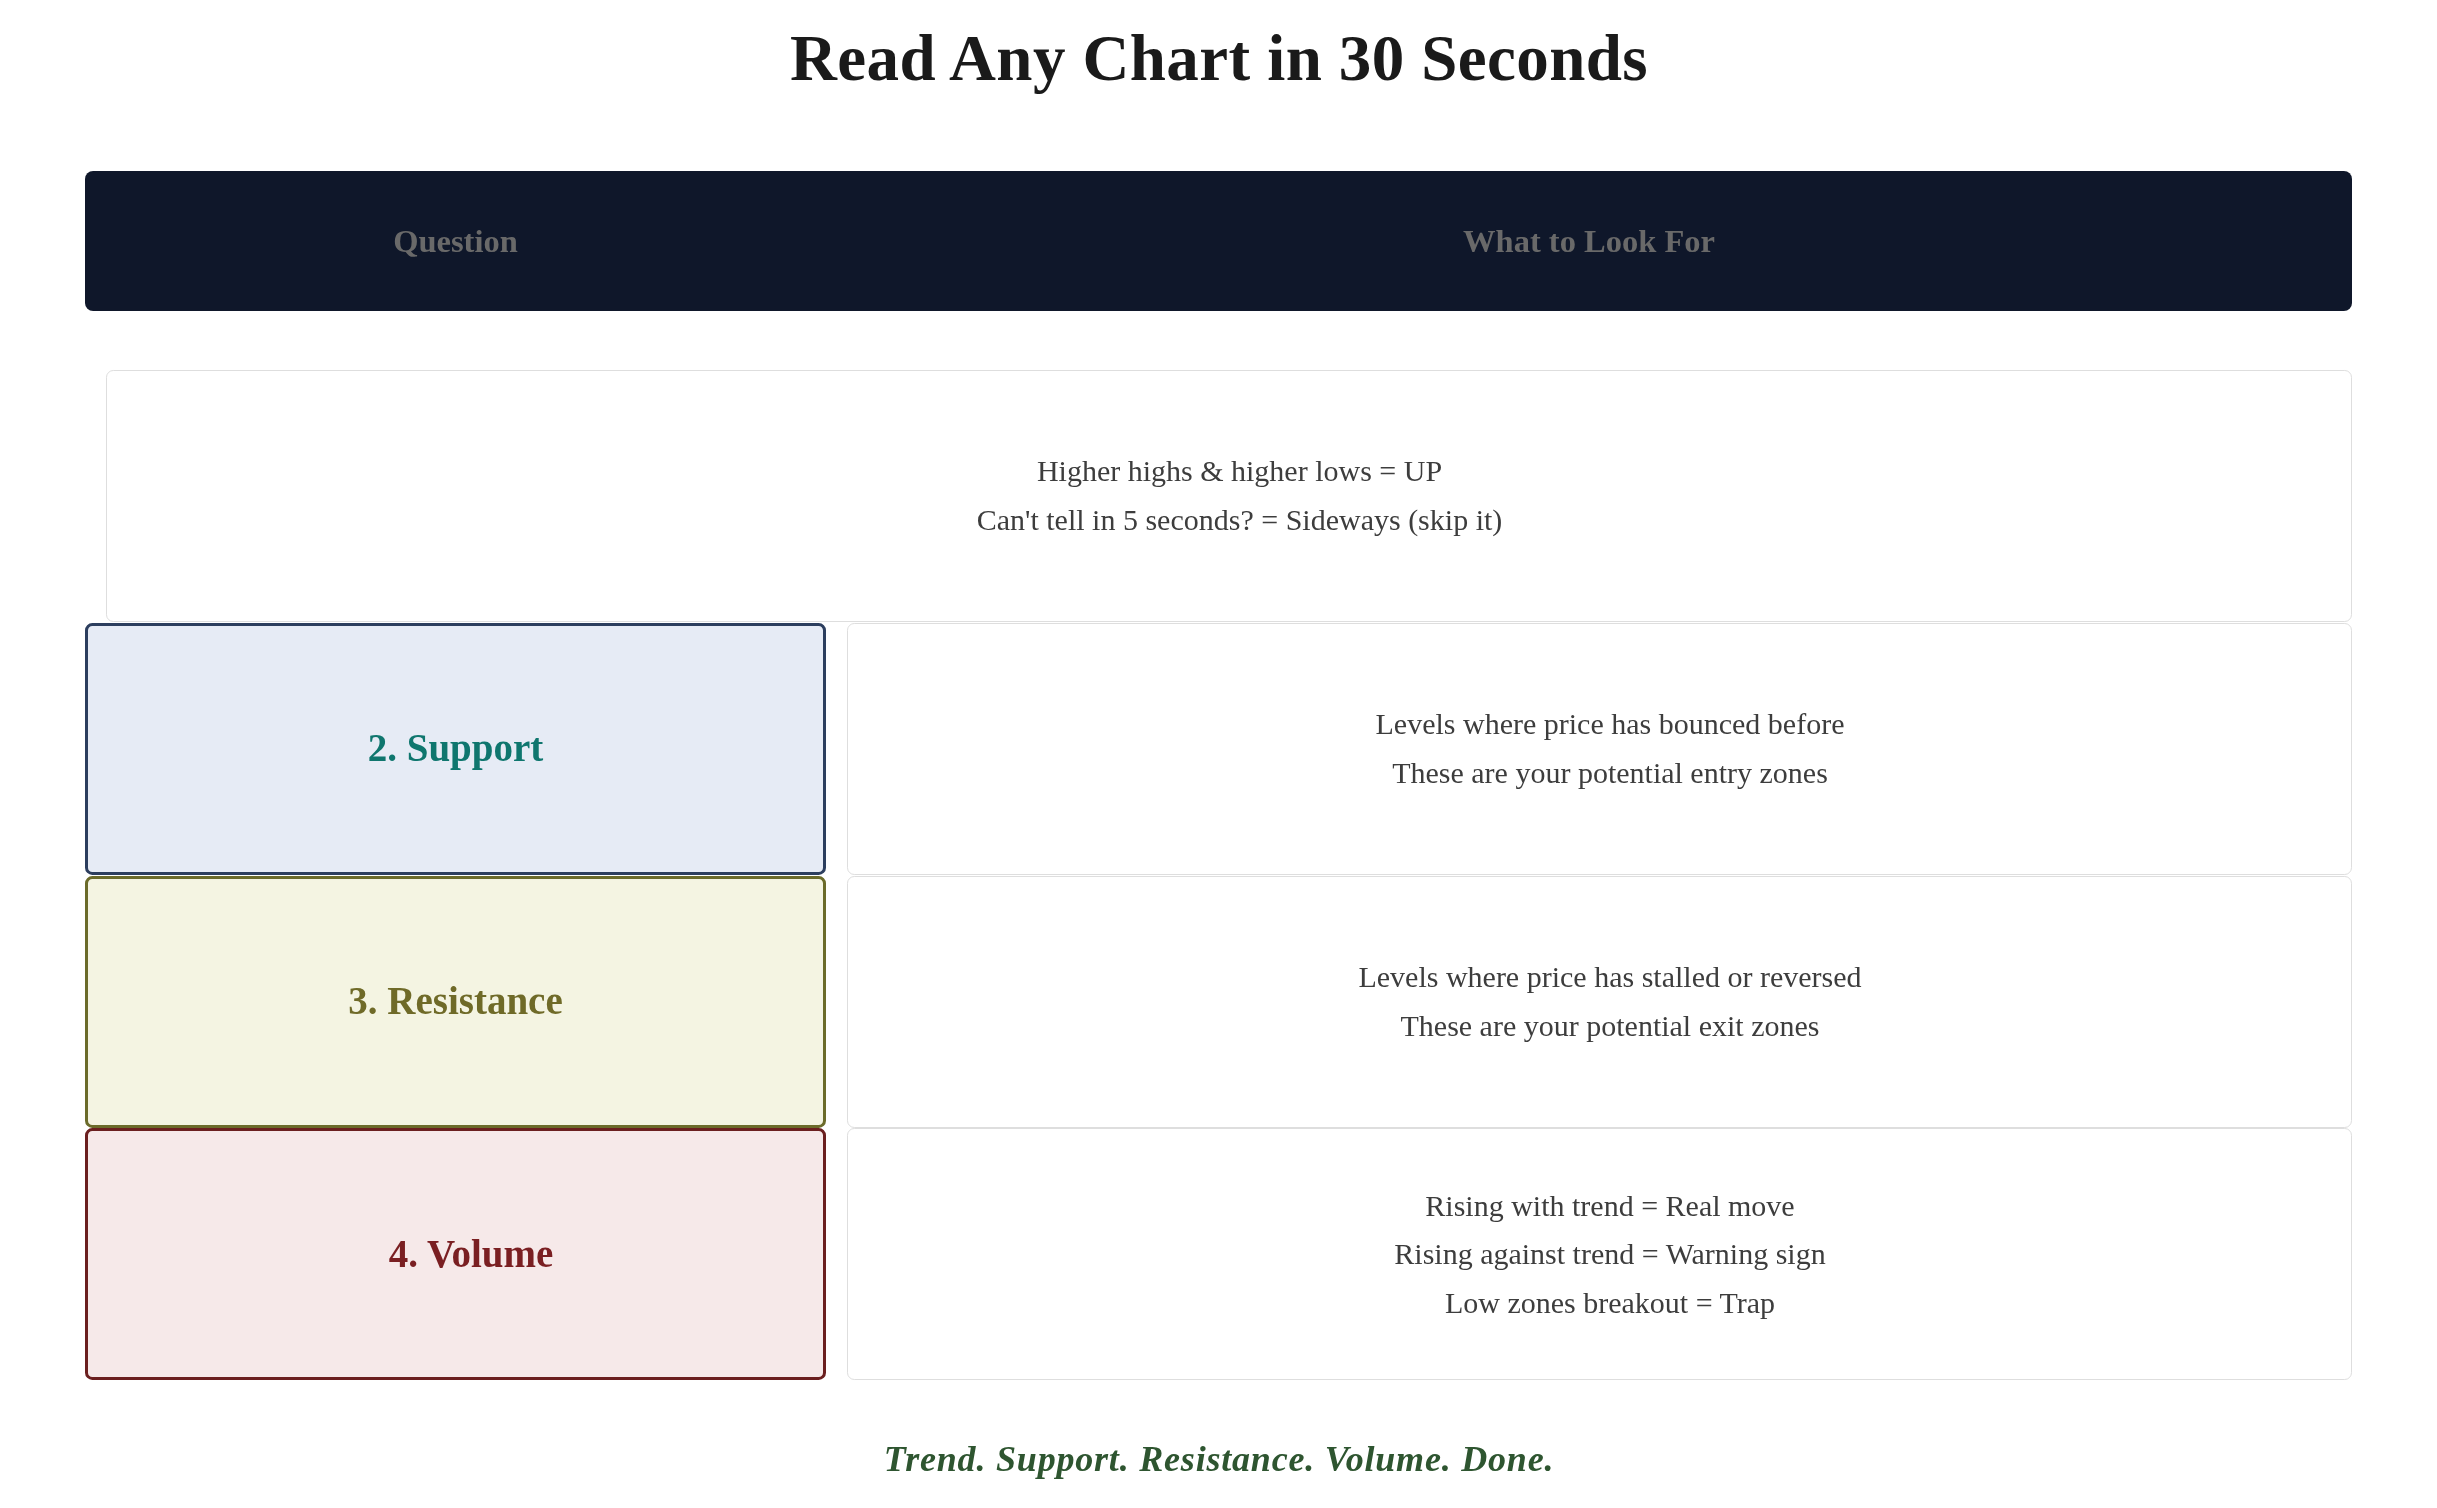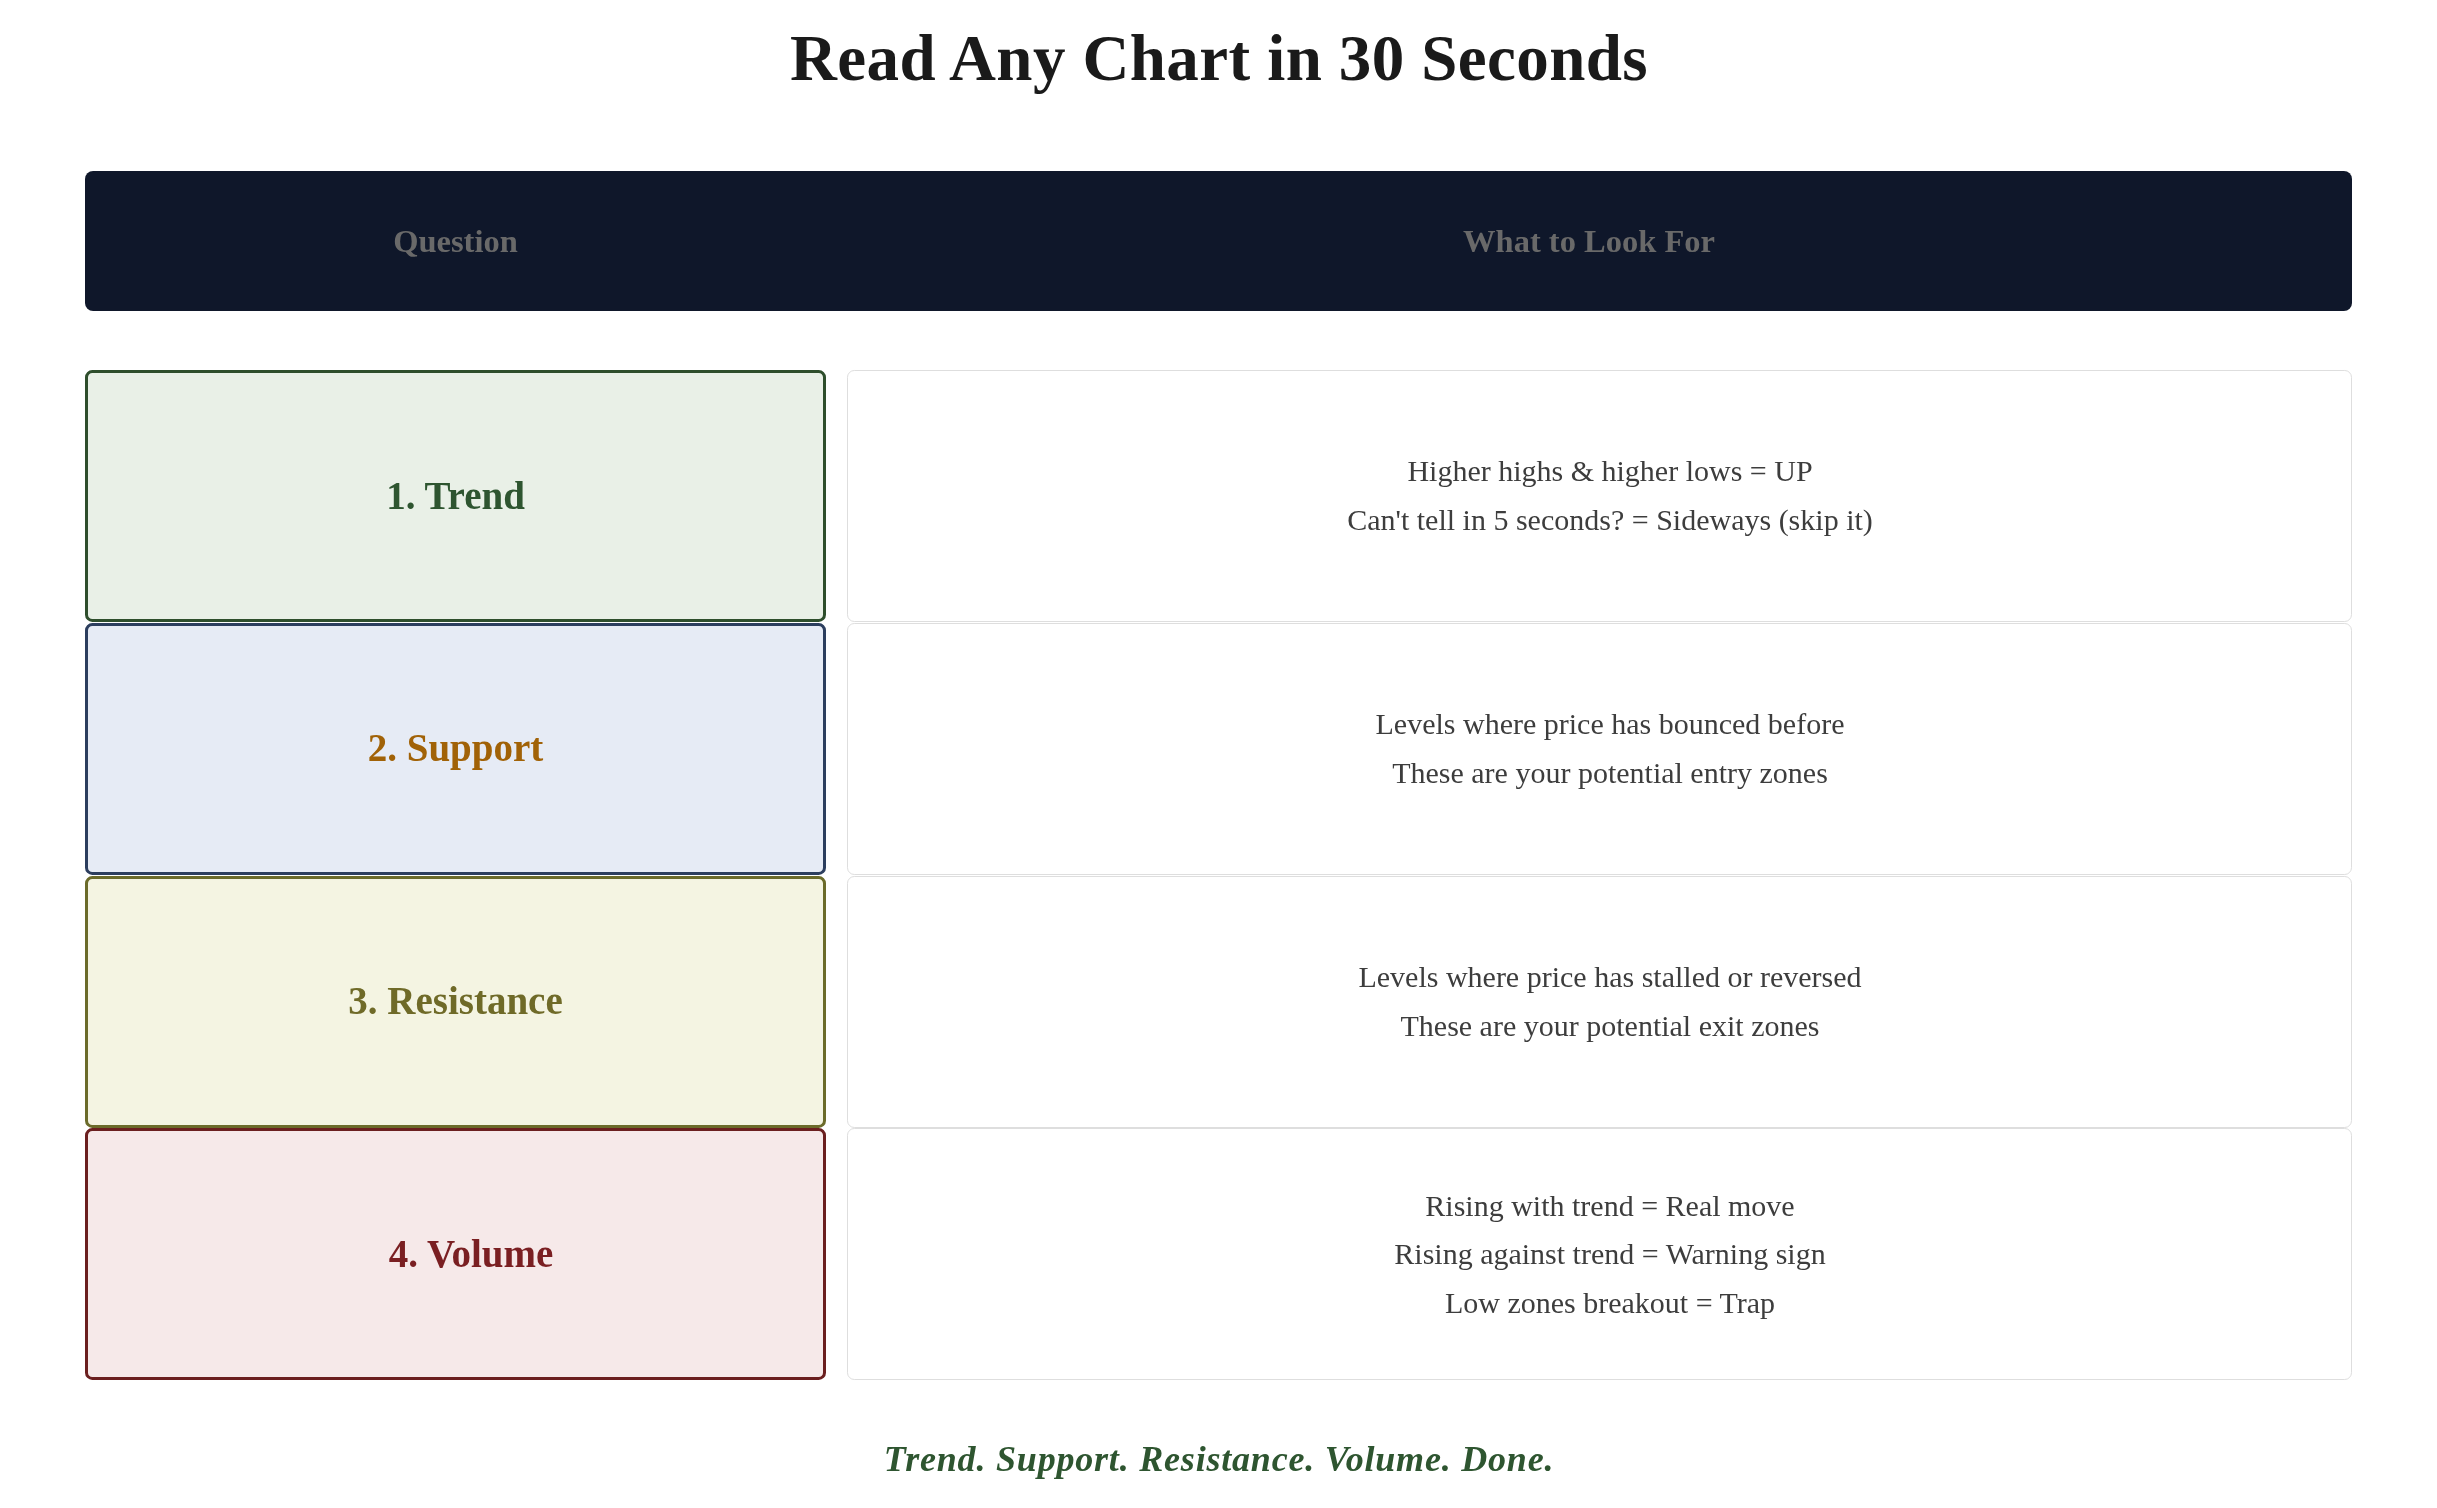--- a/index.html
+++ b/index.html
@@ -106,21 +106,21 @@
     color: #3d3d3d;
     text-align: center;
     line-height: 1.62;
     white-space: pre;
   }
 
   
   .row-trend      .q-cell { background: #e9f0e7; border-color: #2e4e2c; }
   .row-trend      .q-label { color: #2e5530; }
   .row-support    .q-cell { background: #e6ebf5; border-color: #2c3e5e; }
-  .row-support    .q-label { color: #a16207; }
+  .row-support    .q-label { color: #0f766e; }
   .row-resistance .q-cell { background: #f4f4e2; border-color: #6b6b2a; }
   .row-resistance .q-label { color: #6f6a28; }
   .row-volume     .q-cell { background: #f6e9e9; border-color: #6b1f1f; padding-left: 31px; }
   .row-volume     .q-label { color: #7a1f22; }
 
   
   .footer {
     position: absolute;
     left: 0;
     top: 1438px;
@@ -141,23 +141,20 @@
   <div class="title">Read Any Chart in 30 Seconds</div>
 
   <div class="header-bar">
     <div class="header-cell left">Question</div>
     <div class="header-cell right">What to Look For</div>
   </div>
 
   <div class="rows">
 
     <div class="row row-trend">
-      <div class="q-cell">
-        <div class="q-label">1. Trend</div>
-      </div>
       <div class="spacer"></div>
       <div class="a-cell">
         <div class="a-line">Higher highs &amp; higher lows = UP</div>
         <div class="a-line">Can't tell in 5 seconds? = Sideways (skip it)</div>
       </div>
     </div>
 
     <div class="row row-support">
       <div class="q-cell">
         <div class="q-label">2. Support</div>

